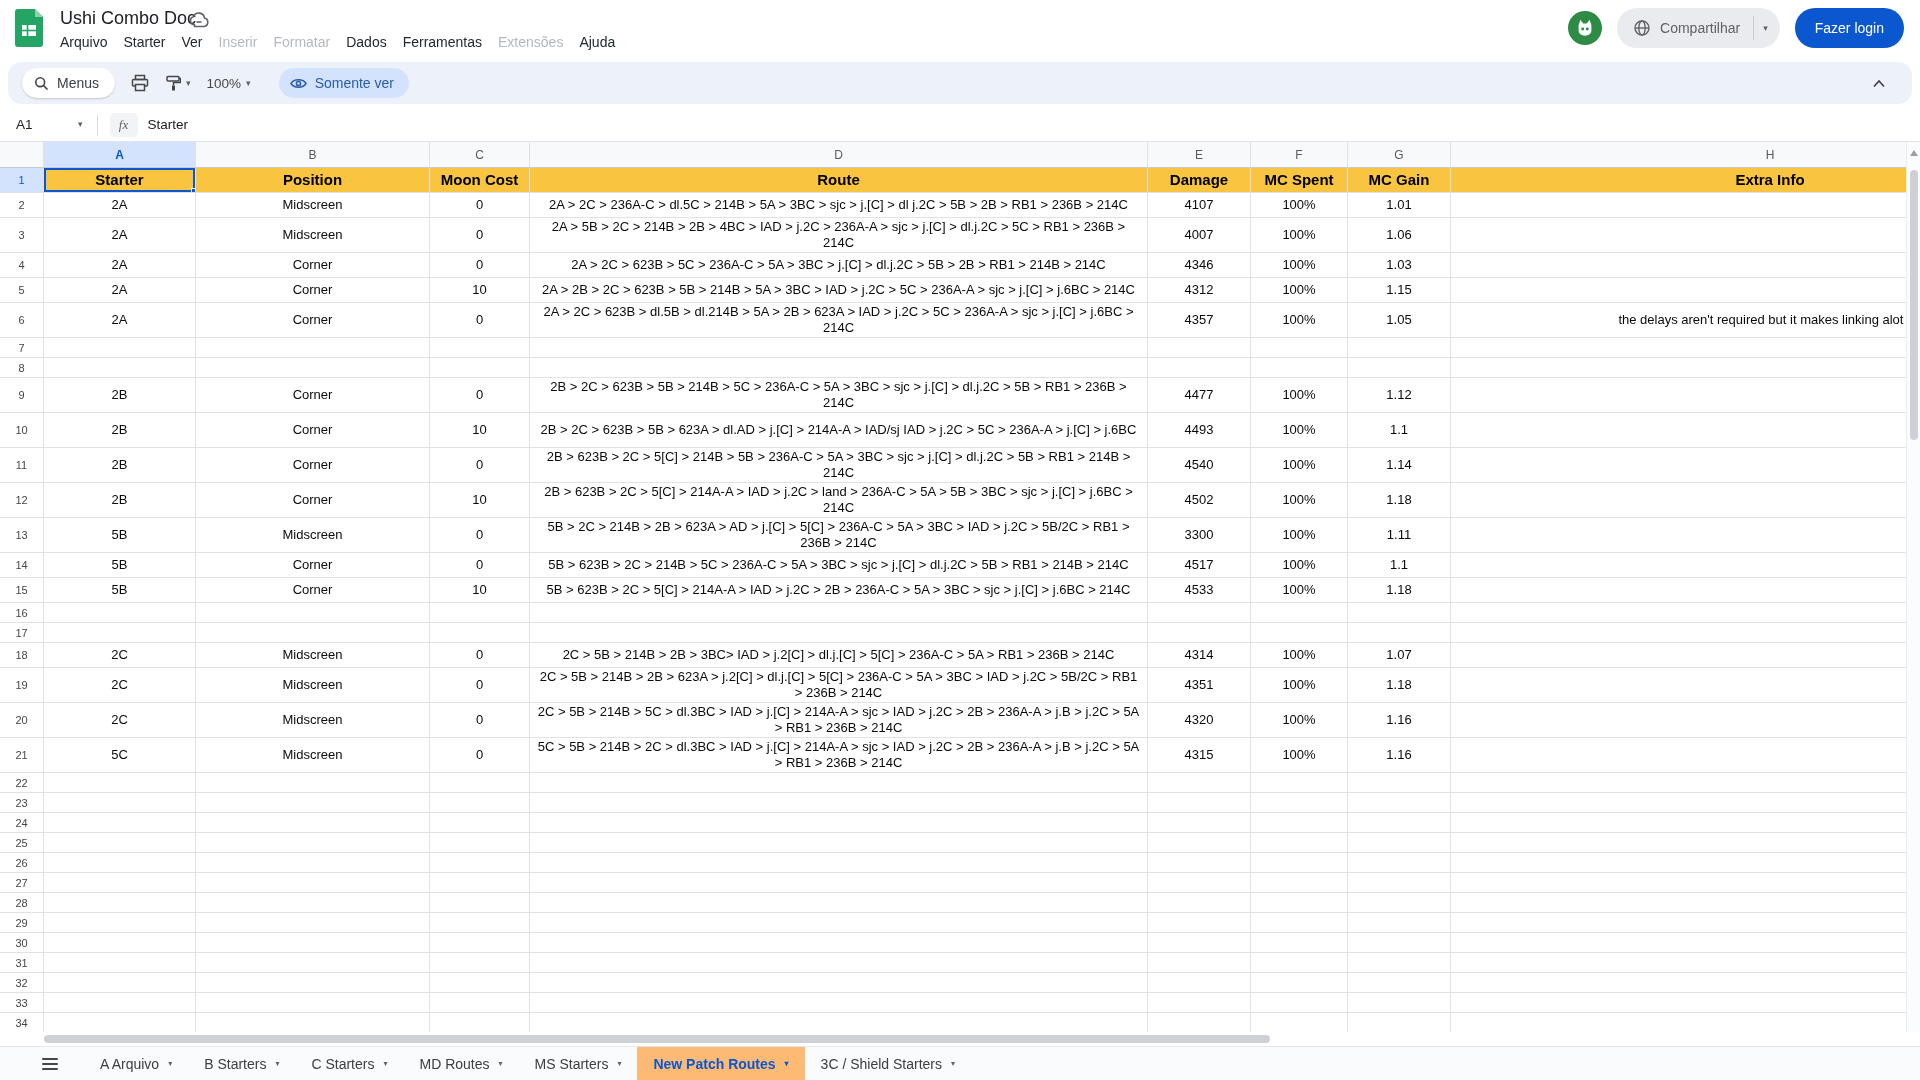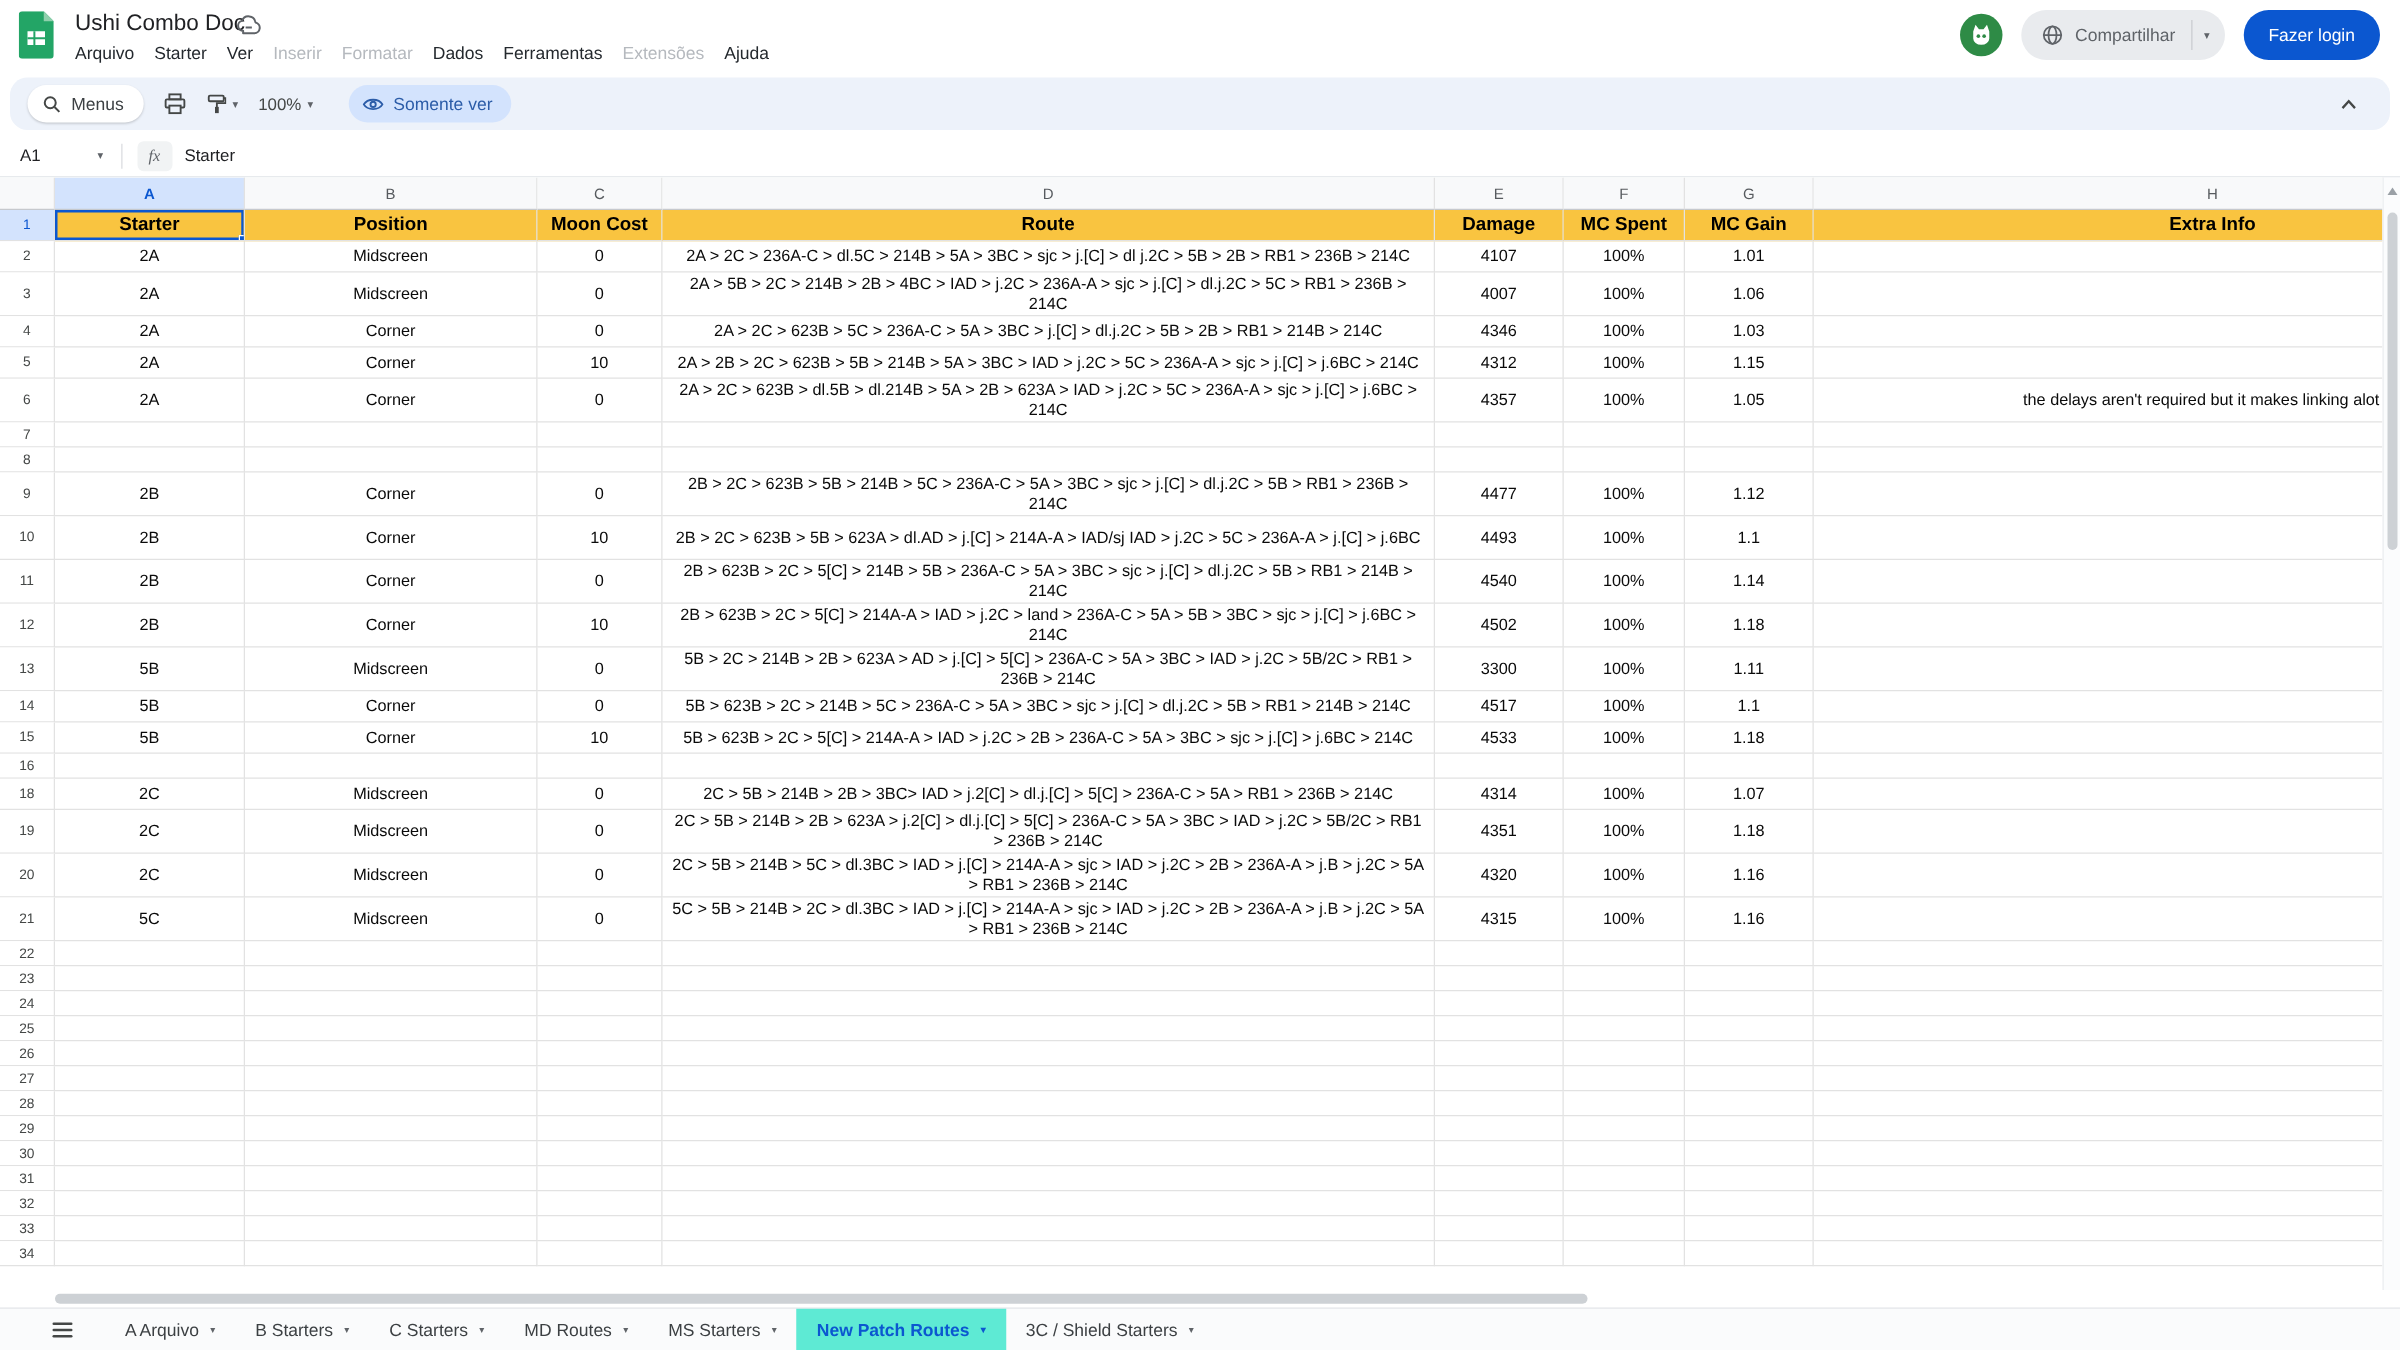--- a/index.html
+++ b/index.html
@@ -79,21 +79,21 @@
   #hscroll{left:0; top:1032px; width:1906px; height:14px; background:#fff;}
   #hthumb{position:absolute; left:44px; top:3px; width:1226px; height:8px; background:#CDD1D5; border-radius:4px;}
 
   
   #tabbar{left:0; bottom:0; width:1920px; height:34px; background:#FAFBFC;
     border-top:1px solid #E4E6E9; display:flex; align-items:stretch;}
   #burger{width:16px; margin:0 26px 0 42px; align-self:center; display:flex; flex-direction:column; gap:3px;}
   #burger div{height:2px; background:#444746; border-radius:1px;}
   .tab{display:flex; align-items:center; gap:9px; padding:0 16px; font-size:14px; color:#3C4043; cursor:default;}
   .tab .caret{font-size:8px;}
-  .tab.active{background:#5eead4; color:var(--blue); font-weight:700;}
+  .tab.active{background:#fdba74; color:var(--blue); font-weight:700;}
   .tab.active .caret{color:var(--blue);}
 </style>
 </head>
 <body>
 
 <div id="topbar" class="abs">
   <div id="logo" class="abs">
     <svg width="28" height="38" viewBox="0 0 28 38">
       <path d="M3 0 h17 l8 8 v27 a3 3 0 0 1 -3 3 h-22 a3 3 0 0 1 -3 -3 v-32 a3 3 0 0 1 3 -3 z" fill="#23A566"></path>
       <path d="M20 0 l8 8 h-8 z" fill="#8FD0AC"></path>
@@ -383,20 +383,31 @@
       <div class="gut h-e">16</div>
       <div class="cell h-e nw" style="width: 152px;"></div>
       <div class="cell h-e nw" style="width: 234px;"></div>
       <div class="cell h-e nw" style="width: 100px;"></div>
       <div class="cell h-e nw" style="width: 618px;"></div>
       <div class="cell h-e nw" style="width: 103px;"></div>
       <div class="cell h-e nw" style="width: 97px;"></div>
       <div class="cell h-e nw" style="width: 103px;"></div>
       <div class="cell h-e nw" style="width: 639px;"></div>
     </div>
+    <div class="g-row h-e">
+      <div class="gut h-e">17</div>
+      <div class="cell h-e nw" style="width: 152px;"></div>
+      <div class="cell h-e nw" style="width: 234px;"></div>
+      <div class="cell h-e nw" style="width: 100px;"></div>
+      <div class="cell h-e nw" style="width: 618px;"></div>
+      <div class="cell h-e nw" style="width: 103px;"></div>
+      <div class="cell h-e nw" style="width: 97px;"></div>
+      <div class="cell h-e nw" style="width: 103px;"></div>
+      <div class="cell h-e nw" style="width: 639px;"></div>
+    </div>
     <div class="g-row h-s">
       <div class="gut h-s">18</div>
       <div class="cell h-s nw" style="width: 152px;">2C</div>
       <div class="cell h-s nw" style="width: 234px;">Midscreen</div>
       <div class="cell h-s nw" style="width: 100px;">0</div>
       <div class="cell h-s nw" style="width: 618px;">2C &gt; 5B &gt; 214B &gt; 2B &gt; 3BC&gt; IAD &gt; j.2[C] &gt; dl.j.[C] &gt; 5[C] &gt; 236A-C &gt; 5A &gt; RB1 &gt; 236B &gt; 214C</div>
       <div class="cell h-s nw" style="width: 103px;">4314</div>
       <div class="cell h-s nw" style="width: 97px;">100%</div>
       <div class="cell h-s nw" style="width: 103px;">1.07</div>
       <div class="cell h-s nw" style="width: 639px;"></div>

